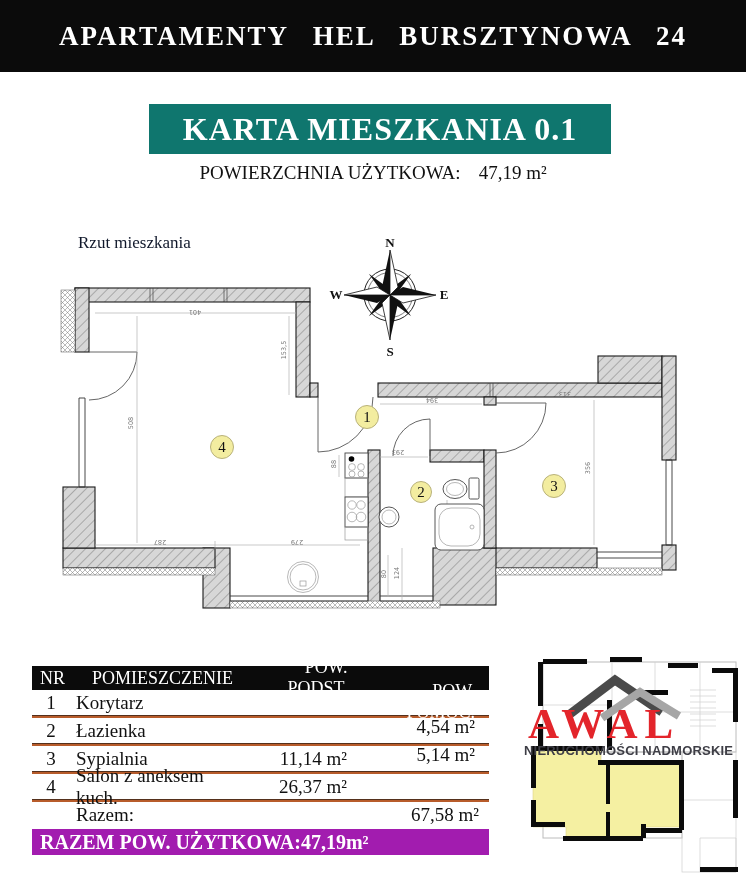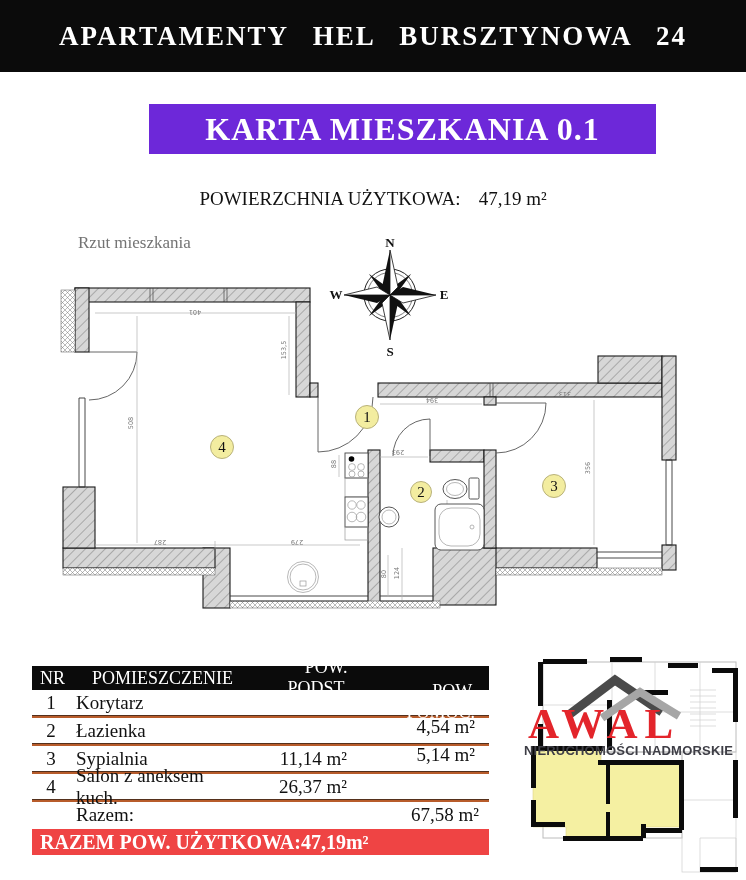--- a/index.html
+++ b/index.html
@@ -1,25 +1,25 @@
 <!DOCTYPE html>
 <html><head>
 <meta charset="utf-8">
 <style>
   html,body{margin:0;padding:0;background:#fff;}
   .page{position:relative;width:746px;height:880px;background:#fff;overflow:hidden;font-family:"Liberation Serif",serif;}
 
   .banner{position:absolute;left:0;top:0;width:746px;height:72px;background:#0b0b0b;color:#fff;
           display:flex;align-items:center;justify-content:center;
           font-weight:bold;font-size:27px;letter-spacing:2px;word-spacing:16px;}
-  .card-title-box{position:absolute;left:149px;top:104px;width:507px;height:50px;background:#6d28d9;color:#fff;
+  .card-title-box{position:absolute;left:149px;top:104px;width:462px;height:50px;background:#0f766e;color:#fff;
           display:flex;align-items:center;justify-content:center;font-weight:bold;font-size:32px;letter-spacing:1px;}
-  .area-line{position:absolute;left:0;top:162px;width:746px;text-align:center;font-size:19px;color:#111;margin-top:26px;}
+  .area-line{position:absolute;left:0;top:162px;width:746px;text-align:center;font-size:19px;color:#111;}
   .area-line .lbl{margin-right:18px;}
-  .plan-caption{position:absolute;left:78px;top:233px;font-size:17px;color:#737373;}
+  .plan-caption{position:absolute;left:78px;top:233px;font-size:17px;color:#0f172a;}
 
   .plan-svg{position:absolute;left:55px;top:235px;}
   .wall{fill:url(#hatch);stroke:#1a1a1a;stroke-width:1.1;}
   .xh{fill:url(#xhatch);stroke:#555;stroke-width:0.5;}
   .win{stroke:#333;stroke-width:0.9;}
   .door{stroke:#555;stroke-width:0.9;fill:none;}
   .fix{stroke:#444;stroke-width:0.9;fill:#fff;}
   .fix2{stroke:#999;stroke-width:0.7;fill:none;}
   .dim{stroke:#b3b3b3;stroke-width:0.7;}
   .dimt{font:6.5px "DejaVu Sans",sans-serif;fill:#777;text-anchor:middle;}
@@ -29,21 +29,21 @@
 
   .areas-table{position:absolute;left:32px;top:666px;width:457px;}
   .t-head{display:flex;align-items:center;background:#0b0b0b;color:#fff;height:24px;font-size:18px;gap:12px;}
   .t-head .c-nr{text-align:left;padding-left:8px;}
   .t-row{display:flex;align-items:center;height:25px;font-size:19px;color:#111;}
   .c-nr{width:38px;text-align:center;}
   .c-name{flex:1;padding-left:6px;}
   .c-basic{width:115px;text-align:right;padding-right:10px;}
   .c-aux{width:118px;text-align:right;padding-right:14px;margin-top:48px;}
   .sep{height:3px;background:linear-gradient(180deg,#54301c 0%,#54301c 35%,#b85c2b 35%);}
-  .t-foot{display:flex;align-items:center;background:#ef4444;color:#fff;height:26px;font-size:20px;font-weight:bold;margin-top:2px;}
+  .t-foot{display:flex;align-items:center;background:#a21caf;color:#fff;height:26px;font-size:20px;font-weight:bold;margin-top:2px;}
   .t-foot .f-label{padding-left:8px;}
   .t-foot .f-value{}
 
   .minimap{position:absolute;left:525px;top:652px;}
   .mm-gray{stroke:#bcbcbc;stroke-width:1;fill:none;}
   .mm-gray2{stroke:#cfcfcf;stroke-width:0.7;fill:none;}
   .mm-black{fill:#0b0b0b;}
   .mm-unit{fill:#f5f0a2;stroke:#ddd38a;stroke-width:0.6;}
   .roof-svg{position:absolute;left:560px;top:666px;}
   .brand{position:absolute;left:528px;top:699px;font-weight:bold;font-size:43px;color:#e3252b;letter-spacing:7px;}

